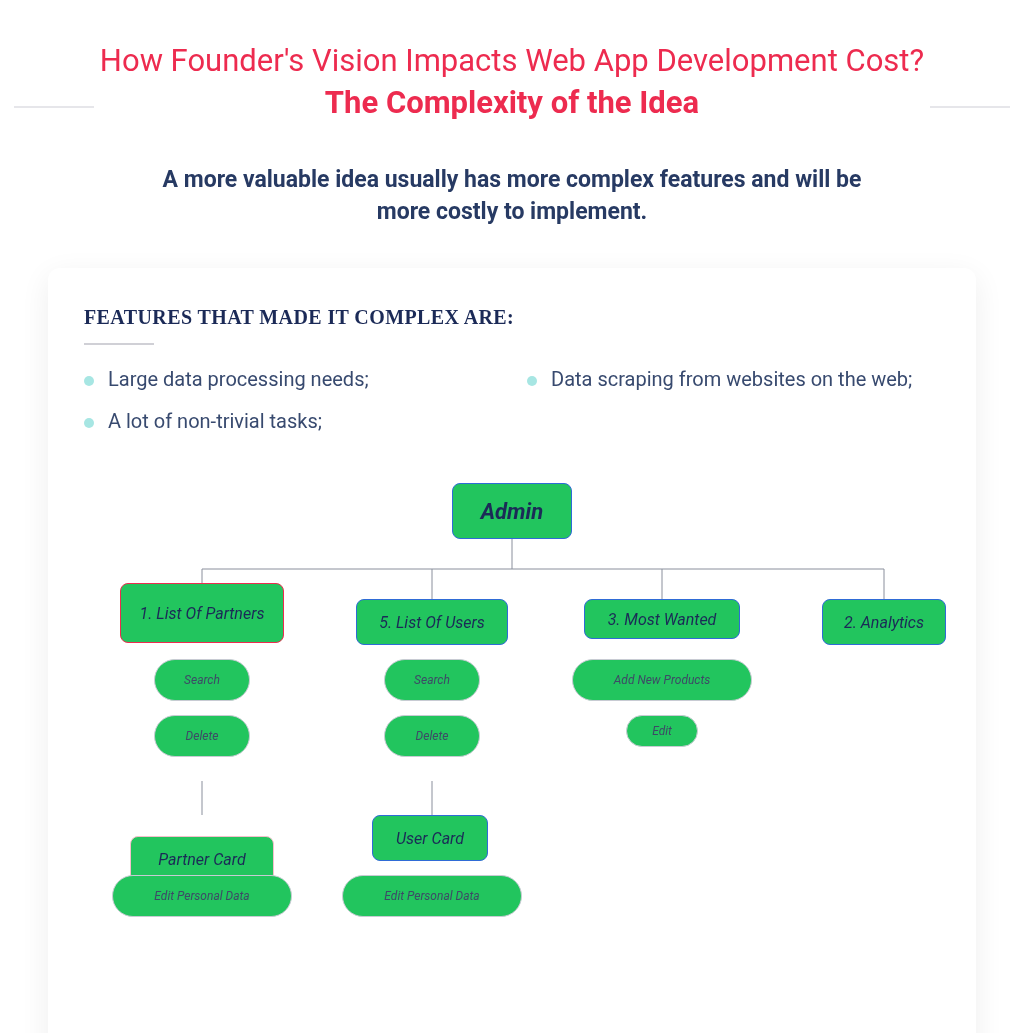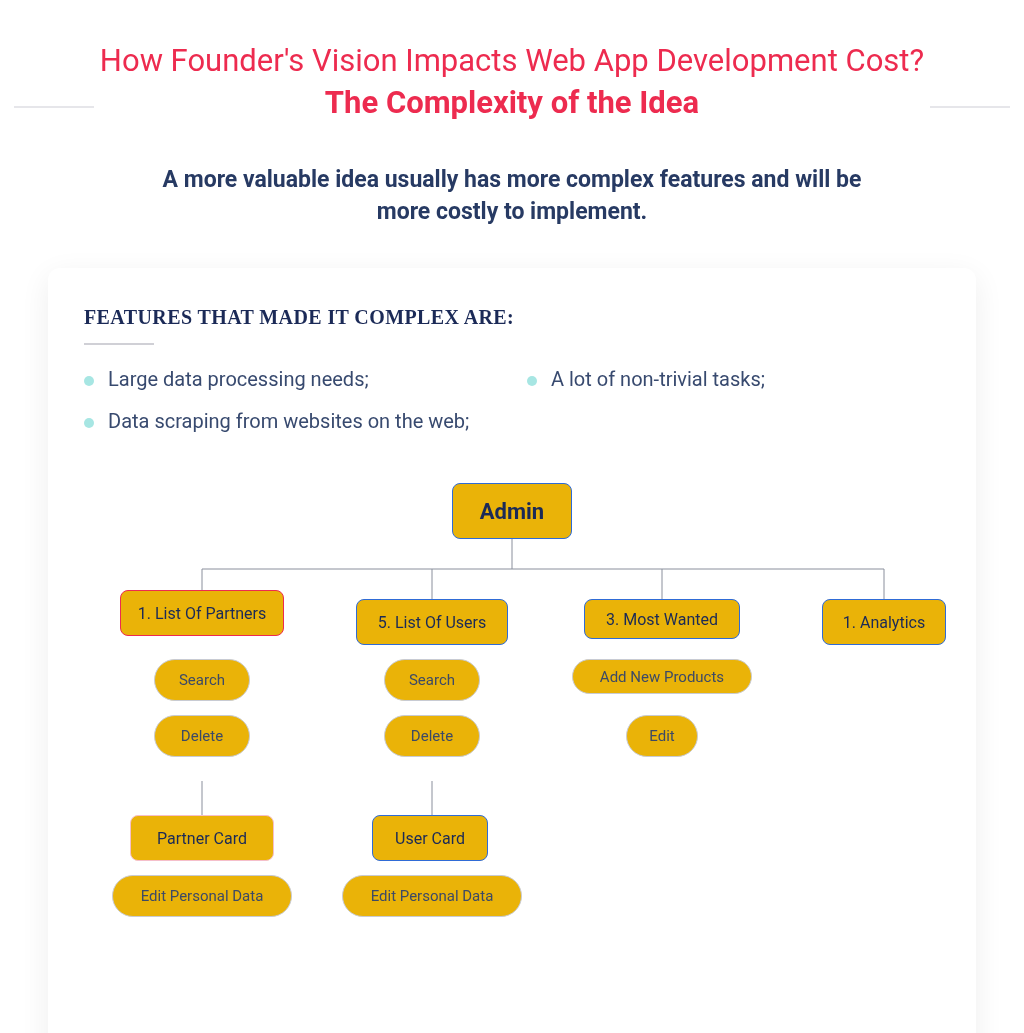--- a/index.html
+++ b/index.html
@@ -94,35 +94,36 @@
     margin-top: 50px;
     height: 560px;
   }
   .node {
     position: absolute;
     display: flex;
     align-items: center;
     justify-content: center;
     font-size: 16px;
     color: #1B2A57;
-    background: #eab308;
+    background: #22c55e;
     white-space: nowrap;
+    font-style: italic;
   }
   .rect { border-radius: 8px; }
   .pill { border-radius: 999px; }
 
   .root {
     border: 1.5px solid #2F6BD6;
     font-weight: 700;
     font-size: 22px;
   }
   .blue-box { border: 1.5px solid #2F6BD6; }
   .red-box  { border: 1.5px solid #ED2B4F; }
-  .pink-box { border: 1.5px solid #F5BFCB; }
-  .action   { border: 1.2px solid #C8CBD3; color: #3D4A66; font-size: 15px; }
+  .pink-box { border: 1.5px solid #F5BFCB; margin-top: 21px; }
+  .action   { border: 1.2px solid #C8CBD3; color: #3D4A66; font-size: 12px; }
 
   svg.conn {
     position: absolute;
     top: 0; left: 0;
     width: 100%; height: 100%;
     pointer-events: none;
   }
   svg.conn path { stroke: #8A8F9C; stroke-width: 1; fill: none; }
 
 </style>
@@ -145,57 +146,57 @@
   <div class="section-title">FEATURES THAT MADE IT COMPLEX ARE:</div>
   <div class="title-rule"></div>
 
   <div class="bullets">
     <div class="bullet">
       <span class="dot"></span>
       <span>Large data processing needs;</span>
     </div>
     <div class="bullet">
       <span class="dot"></span>
-      <span>A lot of non-trivial tasks;</span>
+      <span>Data scraping from websites on the web;</span>
     </div>
     <div class="bullet">
       <span class="dot"></span>
-      <span>Data scraping from websites on the web;</span>
+      <span>A lot of non-trivial tasks;</span>
     </div>
   </div>
 
   <div class="diagram">
     <svg class="conn" viewBox="0 0 856 560" preserveAspectRatio="none">
 
       <path d="M428 56 V86"></path>
       <path d="M118 86 H800"></path>
       <path d="M118 86 V116"></path>
       <path d="M348 86 V116"></path>
       <path d="M578 86 V116"></path>
       <path d="M800 86 V116"></path>
 
       <path d="M118 298 V332"></path>
 
       <path d="M348 298 V332"></path>
     </svg>
 
     <div class="node rect root" style="left:368px;top:0;width:120px;height:56px">Admin</div>
 
-    <div class="node rect red-box" style="left:36px;top:107px;width:164px;height:46px">1. List Of Partners</div>
+    <div class="node rect red-box" style="left:36px;top:100px;width:164px;height:60px">1. List Of Partners</div>
     <div class="node pill action" style="left:70px;top:176px;width:96px;height:42px">Search</div>
     <div class="node pill action" style="left:70px;top:232px;width:96px;height:42px">Delete</div>
     <div class="node rect pink-box" style="left:46px;top:332px;width:144px;height:46px">Partner Card</div>
     <div class="node pill action" style="left:28px;top:392px;width:180px;height:42px">Edit Personal Data</div>
 
     <div class="node rect blue-box" style="left:272px;top:116px;width:152px;height:46px">5. List Of Users</div>
     <div class="node pill action" style="left:300px;top:176px;width:96px;height:42px">Search</div>
     <div class="node pill action" style="left:300px;top:232px;width:96px;height:42px">Delete</div>
     <div class="node rect blue-box" style="left:288px;top:332px;width:116px;height:46px">User Card</div>
     <div class="node pill action" style="left:258px;top:392px;width:180px;height:42px">Edit Personal Data</div>
 
     <div class="node rect blue-box" style="left:500px;top:116px;width:156px;height:40px">3. Most Wanted</div>
-    <div class="node pill action" style="left:488px;top:176px;width:180px;height:35px">Add New Products</div>
-    <div class="node pill action" style="left:542px;top:232px;width:72px;height:42px">Edit</div>
-
-    <div class="node rect blue-box" style="left:738px;top:116px;width:124px;height:46px">1. Analytics</div>
+    <div class="node pill action" style="left:488px;top:176px;width:180px;height:42px">Add New Products</div>
+    <div class="node pill action" style="left:542px;top:232px;width:72px;height:32px">Edit</div>
+
+    <div class="node rect blue-box" style="left:738px;top:116px;width:124px;height:46px">2. Analytics</div>
   </div>
 
 </div>
 
 </body></html>

